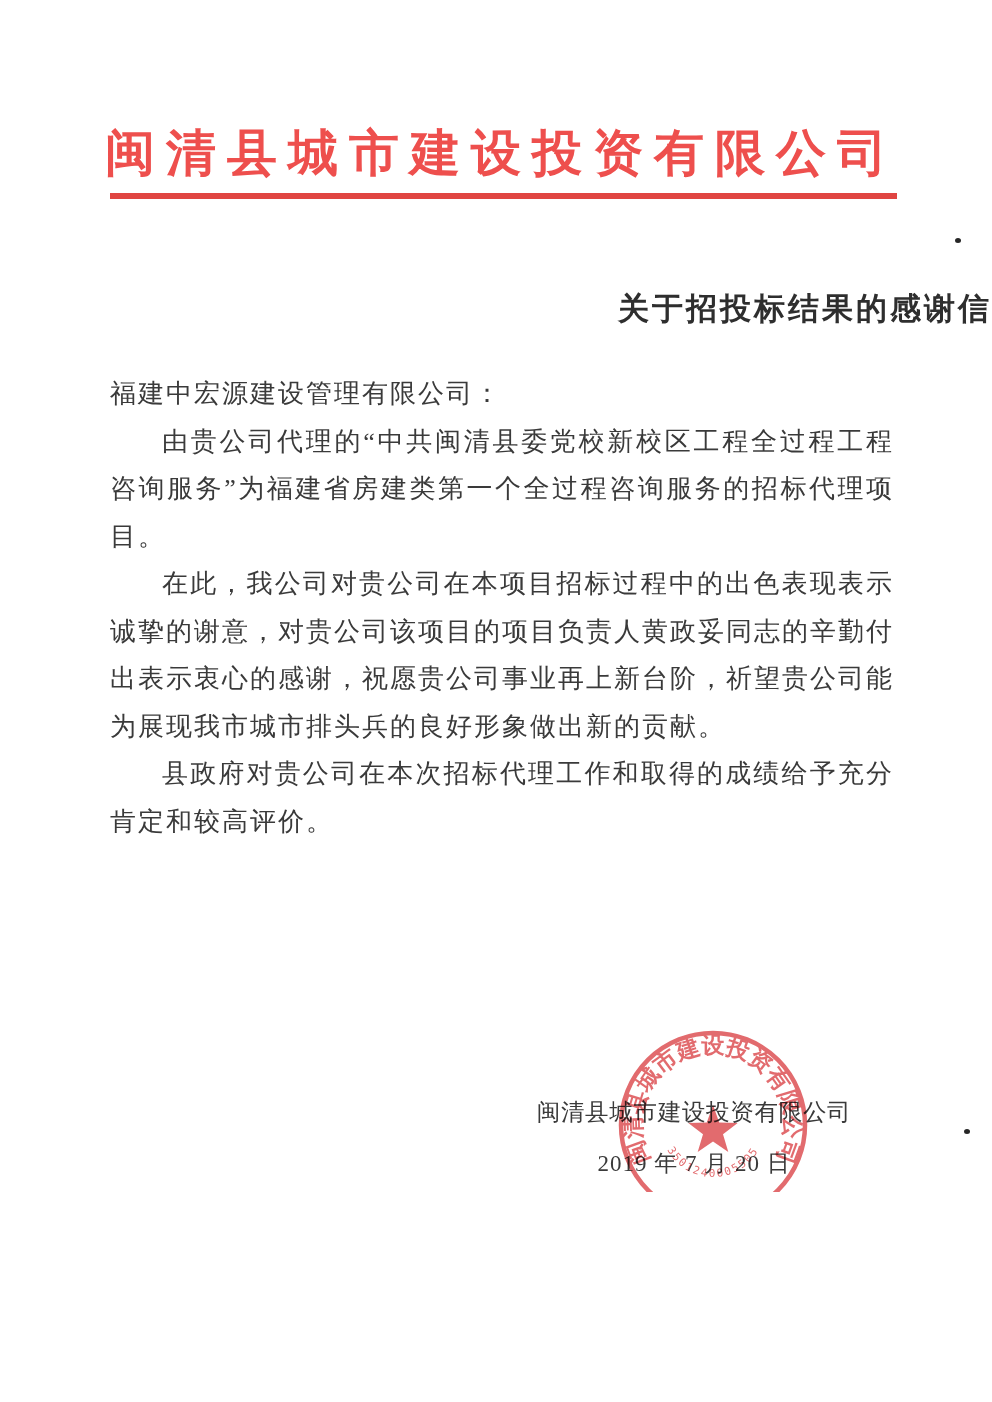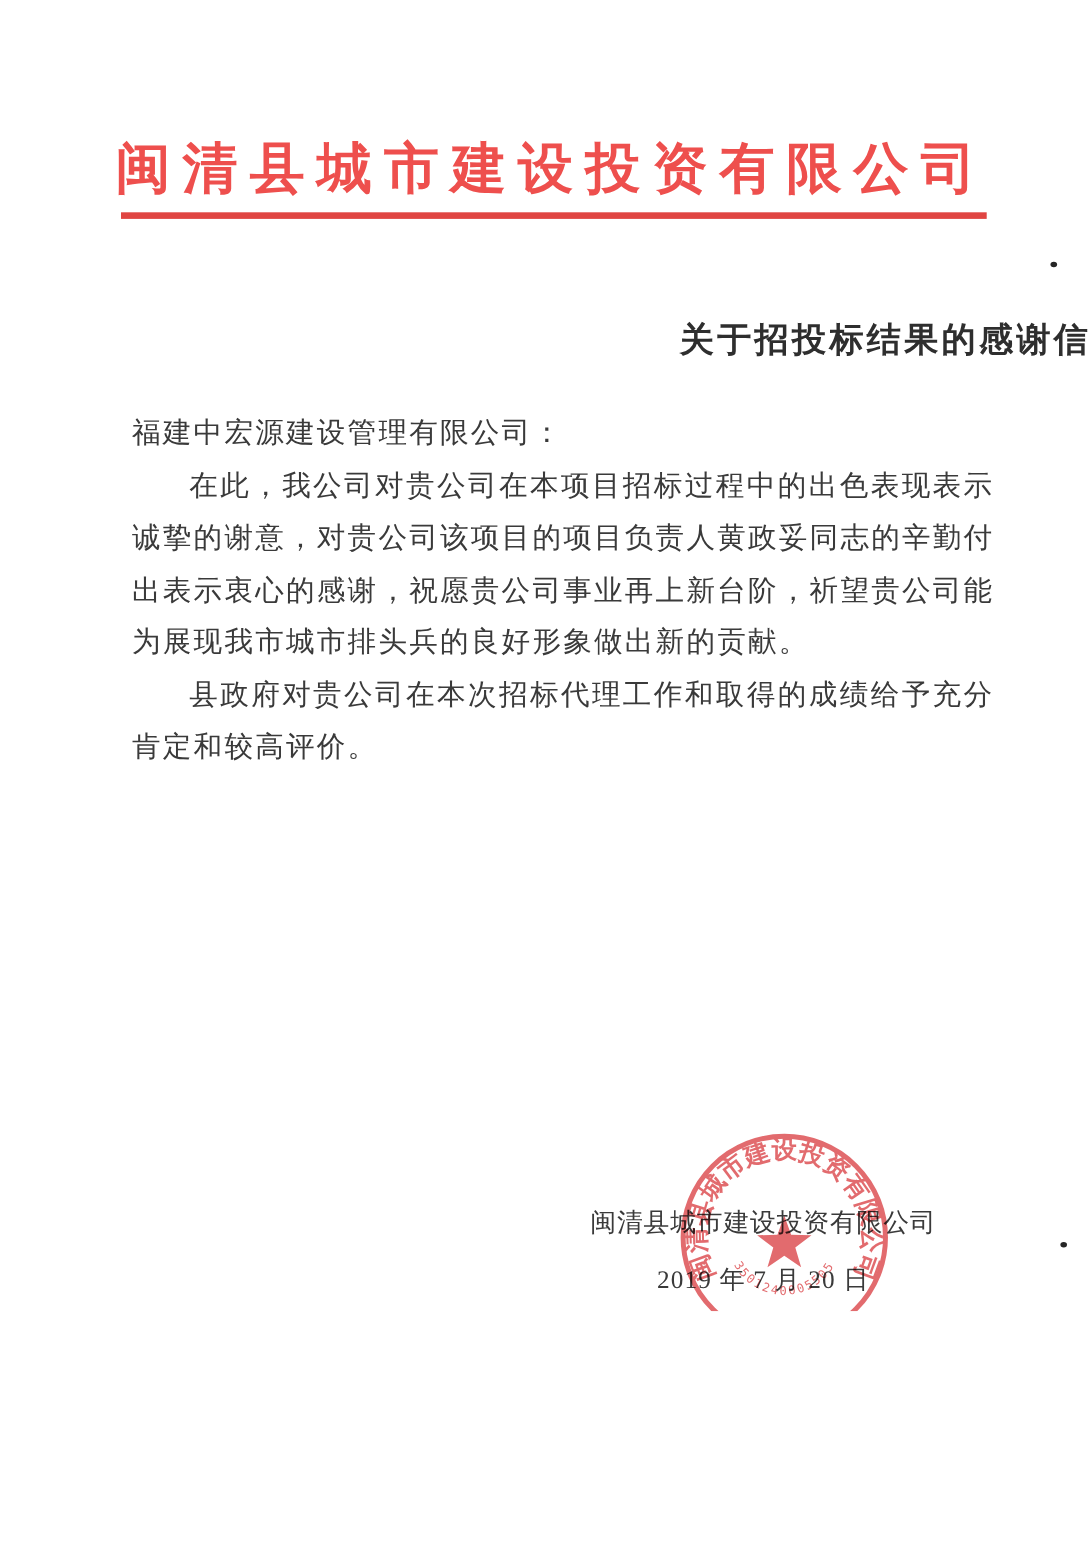--- a/index.html
+++ b/index.html
@@ -39,21 +39,21 @@
     position:absolute;top:288px;left:0;width:100%;
     text-align:right;
     font-family:Liberation Serif, serif;
     font-weight:bold;
     font-size:31px;
     letter-spacing:3px;
     color:var(--title_ink);
     white-space:nowrap;
   }
   .body-block{
-    position:absolute;top:370px;left:120px;width:784px;
+    position:absolute;top:370px;left:110px;width:784px;
     font-size:26px;
     line-height:47.5px;
     letter-spacing:2px;
     text-align:justify;
     text-justify:inter-ideograph;
     color:var(--ink);
   }
   .salutation{text-indent:0;}
   .para{text-indent:2em;}
   .sign-block{
@@ -108,20 +108,21 @@
 <div class="page">
 
   <div class="letterhead">闽清县城市建设投资有限公司</div>
 
   <div class="letterhead-rule"></div>
 
   <div class="letter-title">关于招投标结果的感谢信</div>
 
   <div class="body-block">
     <p class="salutation">福建中宏源建设管理有限公司：</p>
+    <p class="para">由贵公司代理的“中共闽清县委党校新校区工程全过程工程咨询服务”为福建省房建类第一个全过程咨询服务的招标代理项目。</p>
     <p class="para">在此，我公司对贵公司在本项目招标过程中的出色表现表示诚挚的谢意，对贵公司该项目的项目负责人黄政妥同志的辛勤付出表示衷心的感谢，祝愿贵公司事业再上新台阶，祈望贵公司能为展现我市城市排头兵的良好形象做出新的贡献。</p>
     <p class="para">县政府对贵公司在本次招标代理工作和取得的成绩给予充分肯定和较高评价。</p>
   </div>
 
   <div class="sign-block">
     <div class="sign-company">闽清县城市建设投资有限公司</div>
     <div class="sign-date">2019 年 7 月 20 日</div>
   </div>
 
   <div class="stamp">

